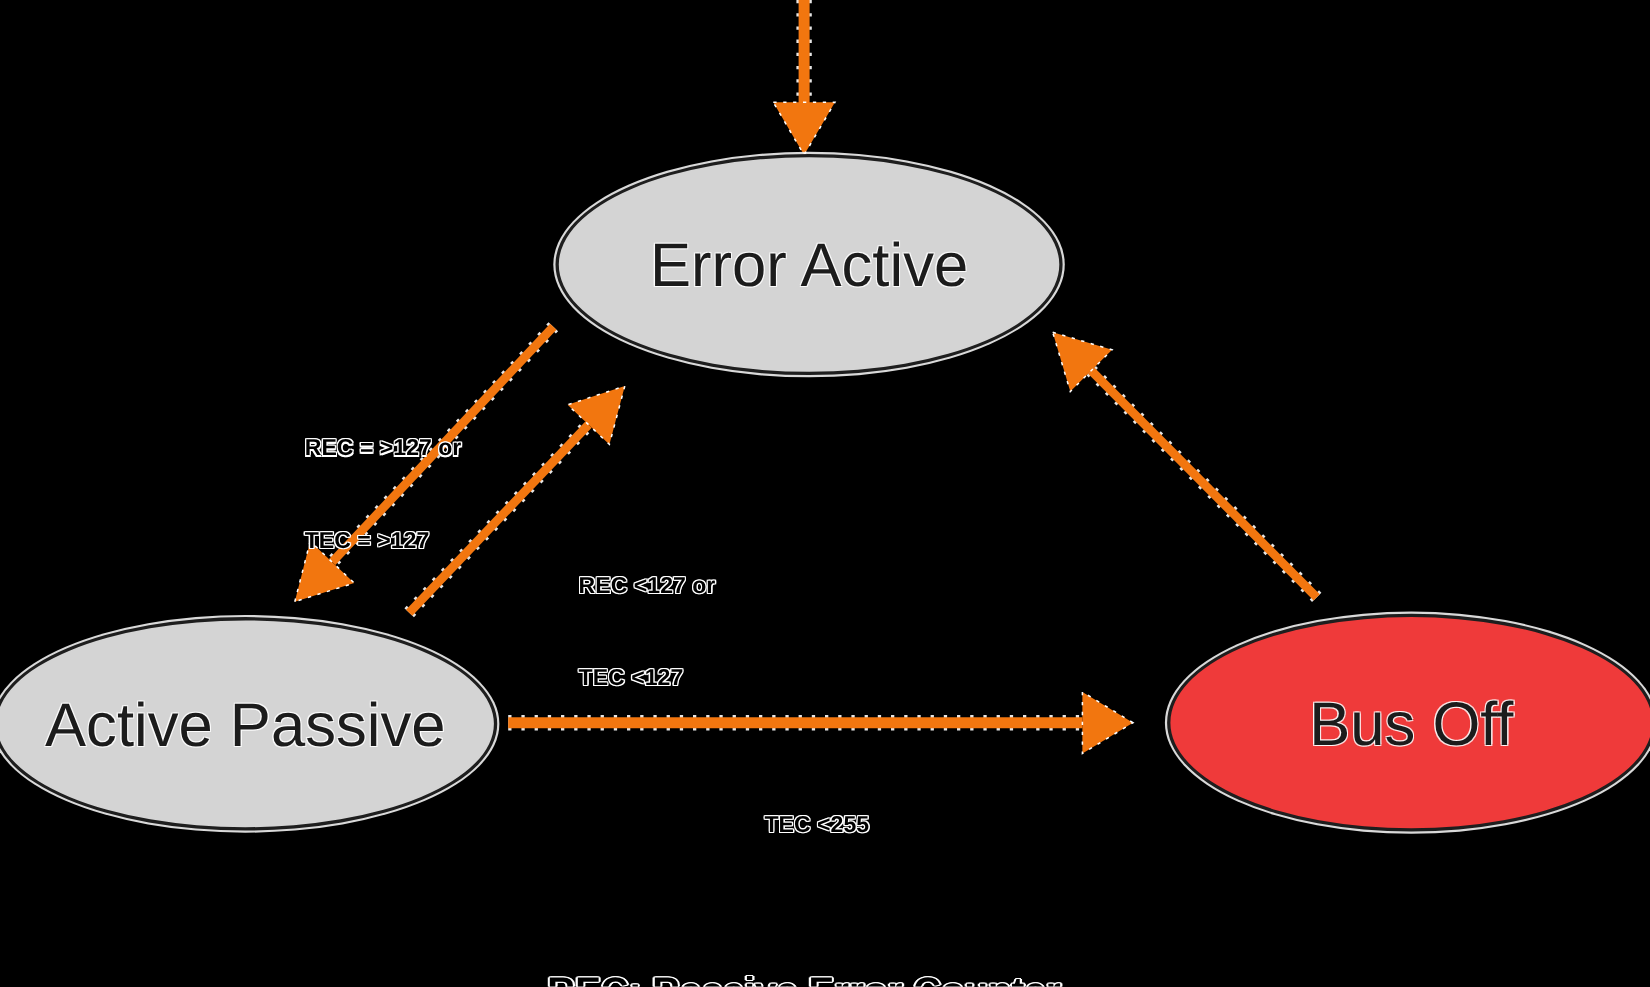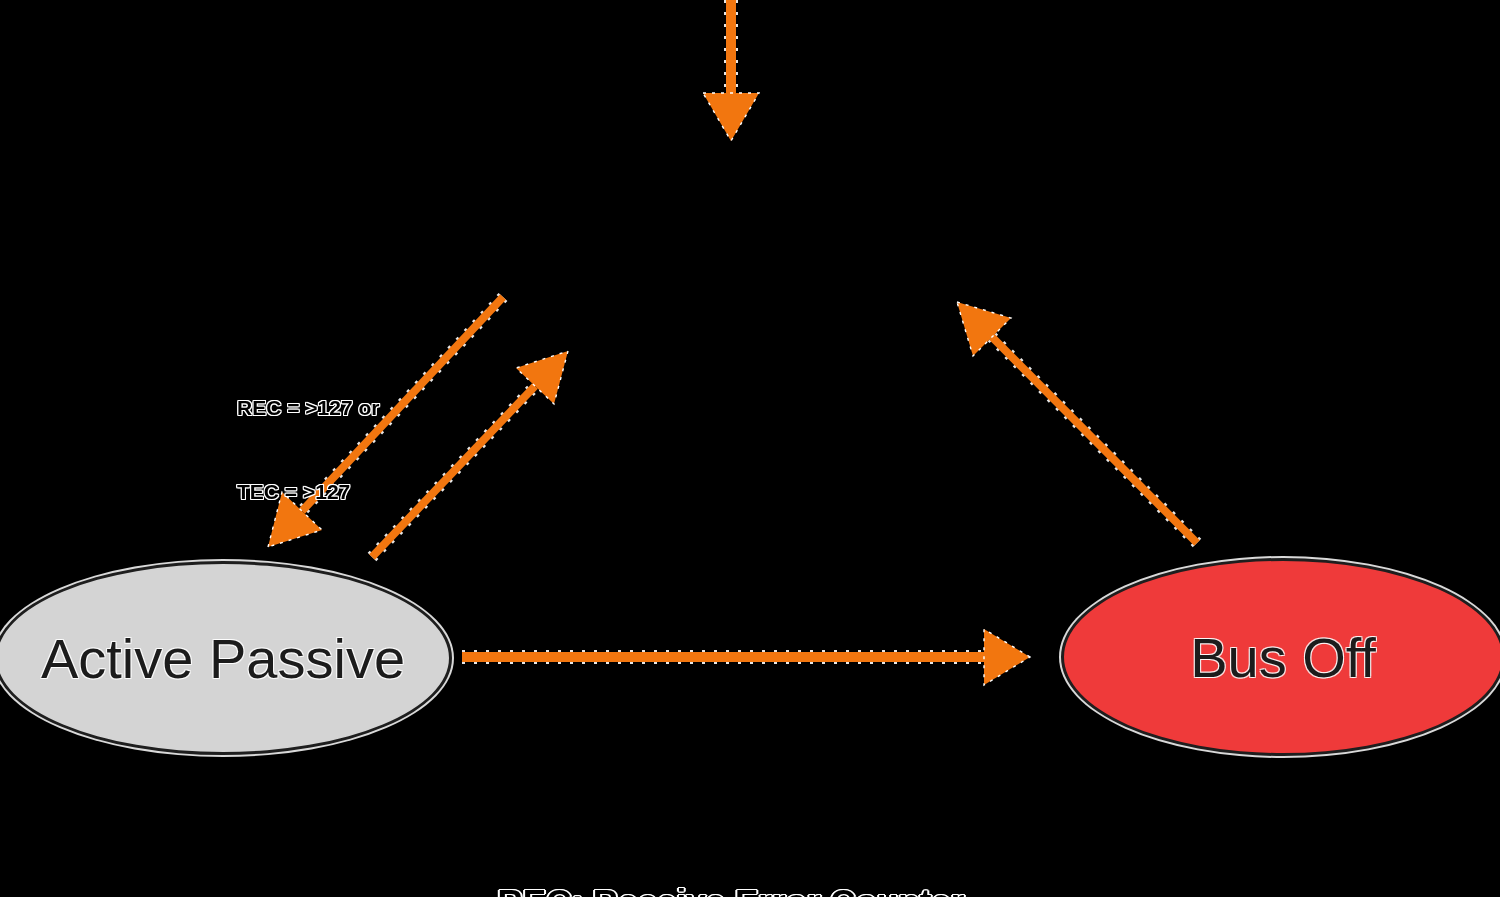--- a/index.html
+++ b/index.html
@@ -40,20 +40,21 @@
   .node.gray{background:var(--node-fill-gray);}
   .node.red{background:var(--node-fill-red);}
   .edge-label{
     position:absolute;
     color:var(--label-text);
     font-size:21px;font-weight:700;line-height:28px;white-space:pre;
     text-shadow:
       -1px -1px 0 var(--label-outline), 0 -1px 0 var(--label-outline), 1px -1px 0 var(--label-outline),
       -1px  0   0 var(--label-outline), 1px  0   0 var(--label-outline),
       -1px  1px 0 var(--label-outline), 0  1px 0 var(--label-outline), 1px  1px 0 var(--label-outline);
+    margin-left: 40px;
   }
   .legend{
     position:absolute;left:350px;top:792px;width:762px;
     text-align:center;
     color:var(--label-text);
     font-size:35px;font-weight:700;line-height:44px;white-space:pre;
     text-shadow:
       -1px -1px 0 var(--label-outline), 0 -1px 0 var(--label-outline), 1px -1px 0 var(--label-outline),
       -1px  0   0 var(--label-outline), 1px  0   0 var(--label-outline),
       -1px  1px 0 var(--label-outline), 0  1px 0 var(--label-outline), 1px  1px 0 var(--label-outline),
@@ -91,34 +92,44 @@
       <polygon class="head" points="957,302 1011,318 973,356"></polygon>
     </g>
 
     <g class="arrow">
       <line class="fringe" x1="462" y1="657" x2="984" y2="657" stroke-width="14"></line>
       <line class="shaft" x1="462" y1="657" x2="984" y2="657" stroke-width="10"></line>
       <polygon class="head" points="1030,657 984,629 984,685"></polygon>
     </g>
   </svg>
 
+  <div class="node gray" style="left:505px;top:140px;width:455px;height:195px;">
+    <span>Error Active</span>
+  </div>
 
   <div class="node gray" style="left:-6px;top:561px;width:452px;height:188px;">
     <span>Active Passive</span>
   </div>
 
   <div class="node red" style="left:1061px;top:558px;width:438px;height:192px;">
     <span>Bus Off</span>
   </div>
 
   <div class="edge-label" style="left:237px;top:338px;">
     <div>REC = &gt;127 or</div>
     <div>TEC = &gt;127</div>
   </div>
 
+  <div class="edge-label" style="left:486px;top:463px;">
+    <div>REC &lt;127 or</div>
+    <div>TEC &lt;127</div>
+  </div>
 
+  <div class="edge-label" style="left:655px;top:680px;">
+    <div>TEC &lt;255</div>
+  </div>
 
   <div class="legend">
     <div>REC: Receive Error Counter</div>
     
   </div>
 
 </div>
 
 </body></html>

